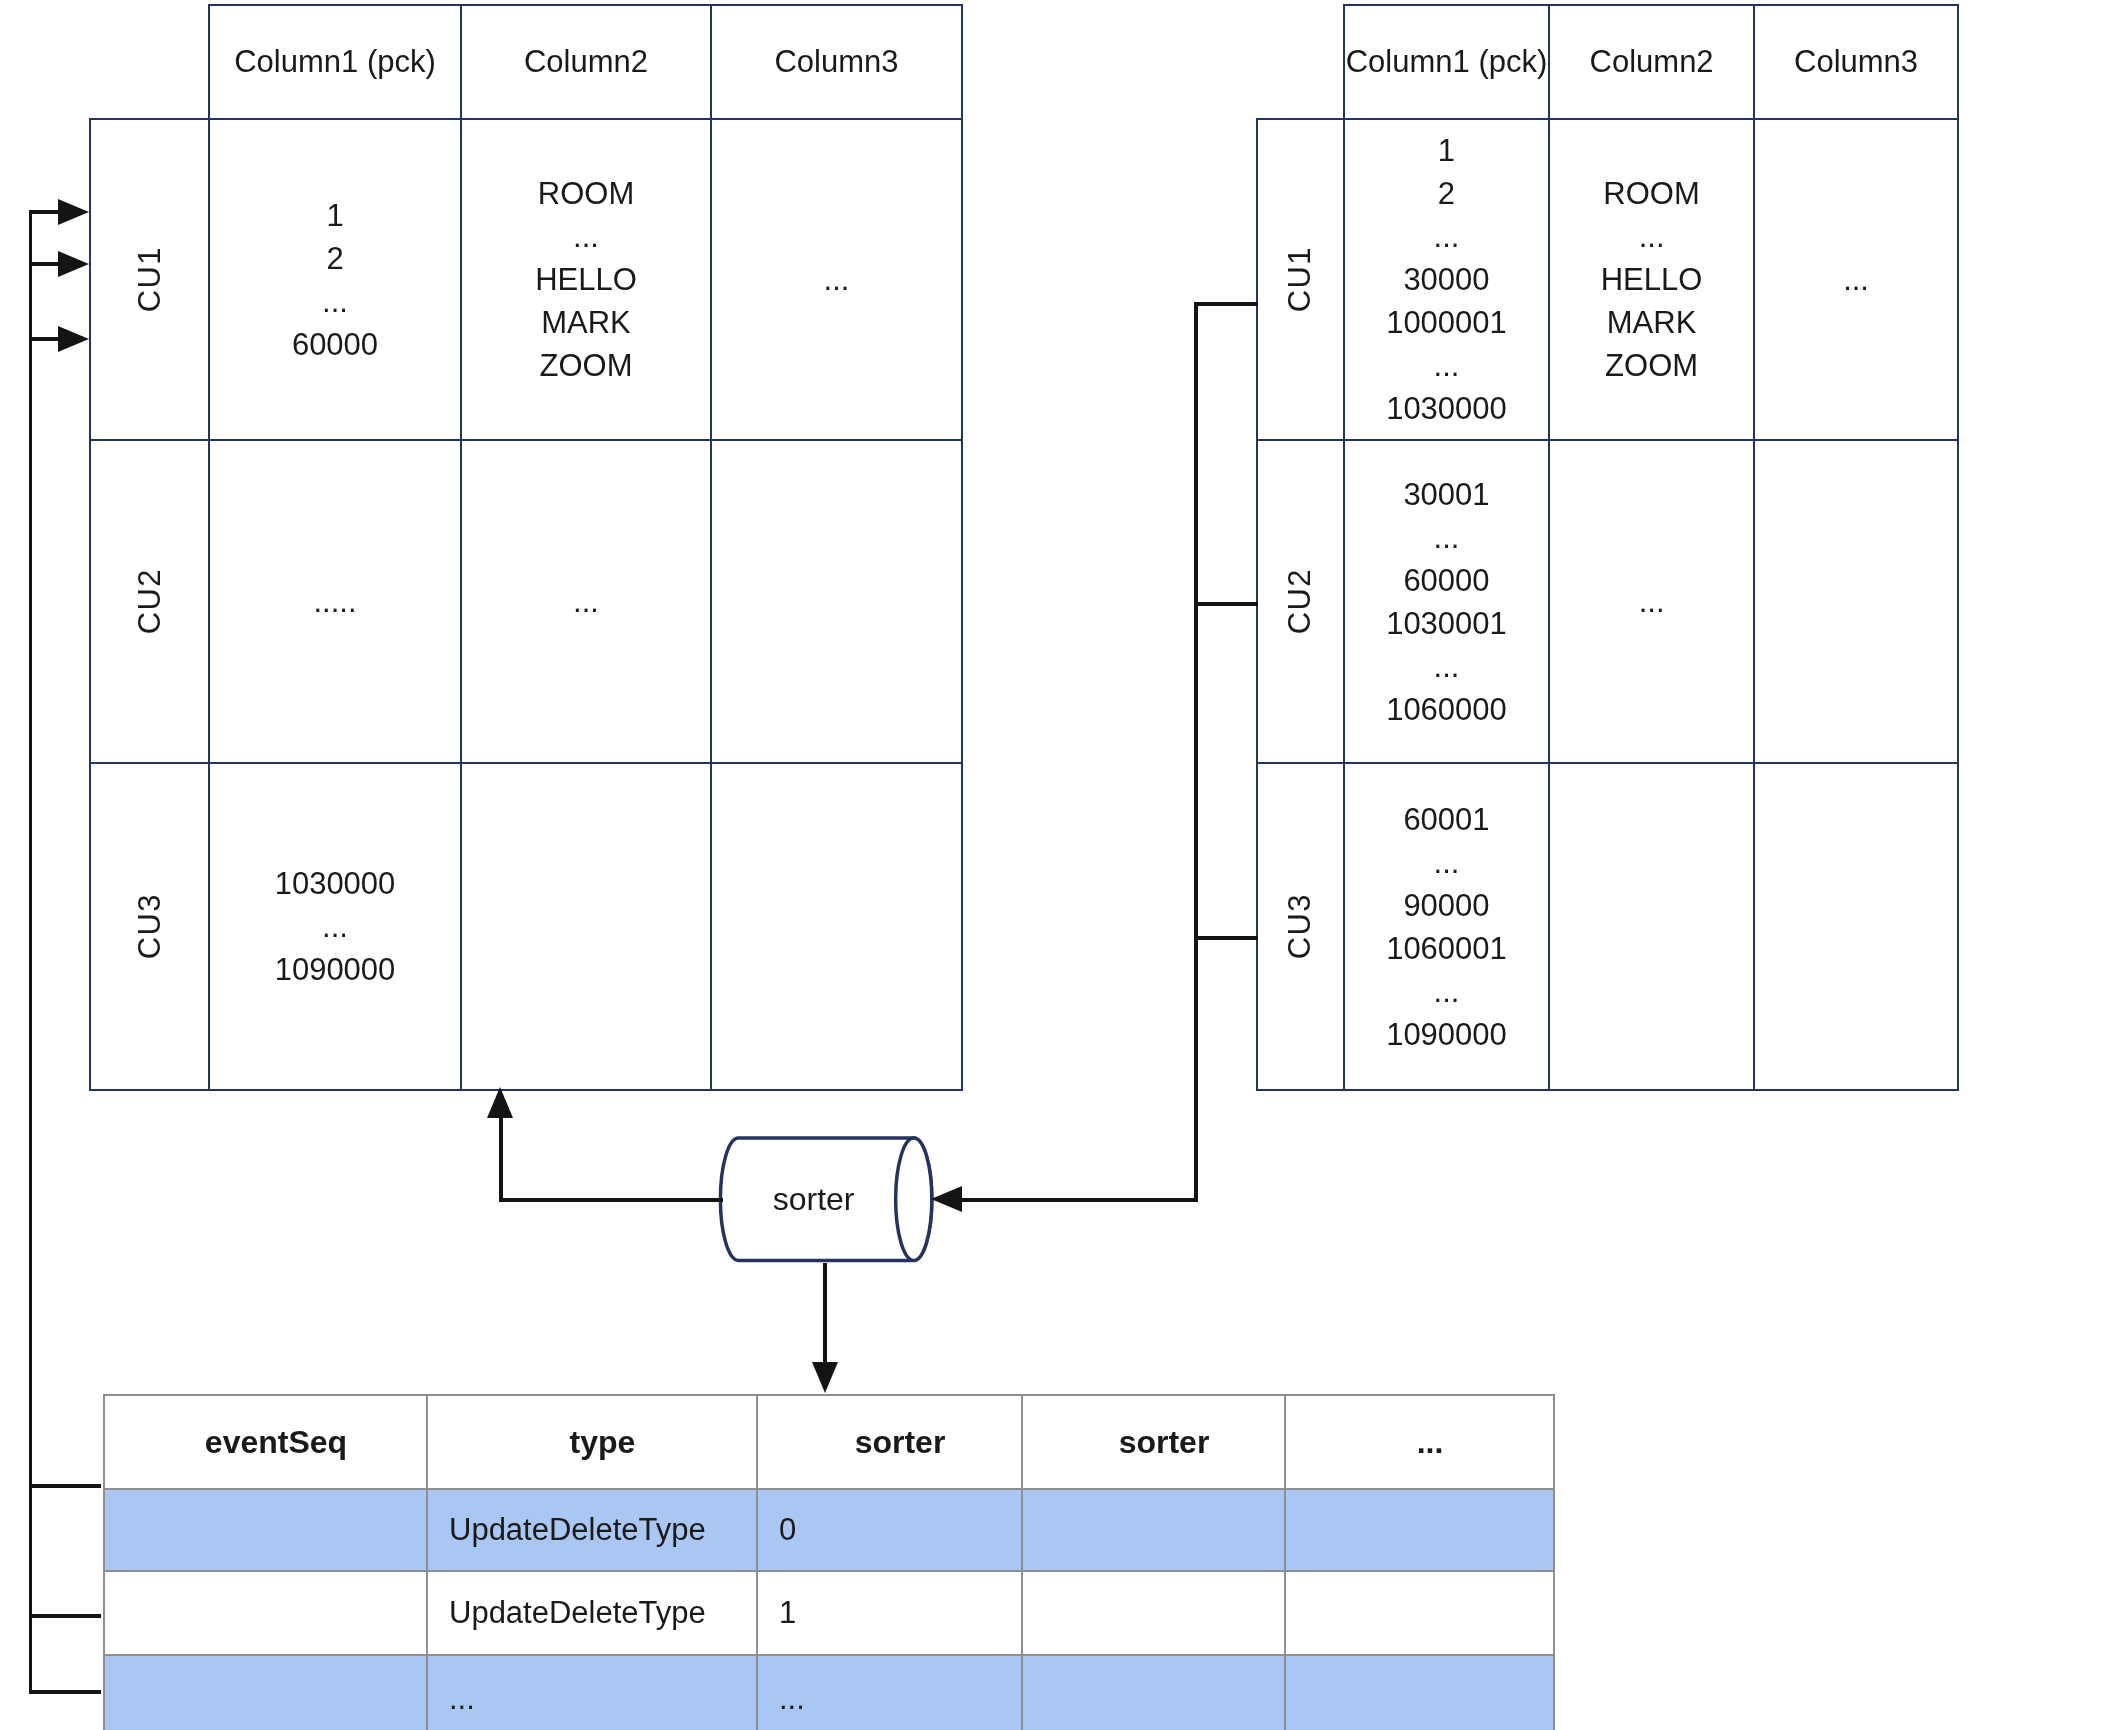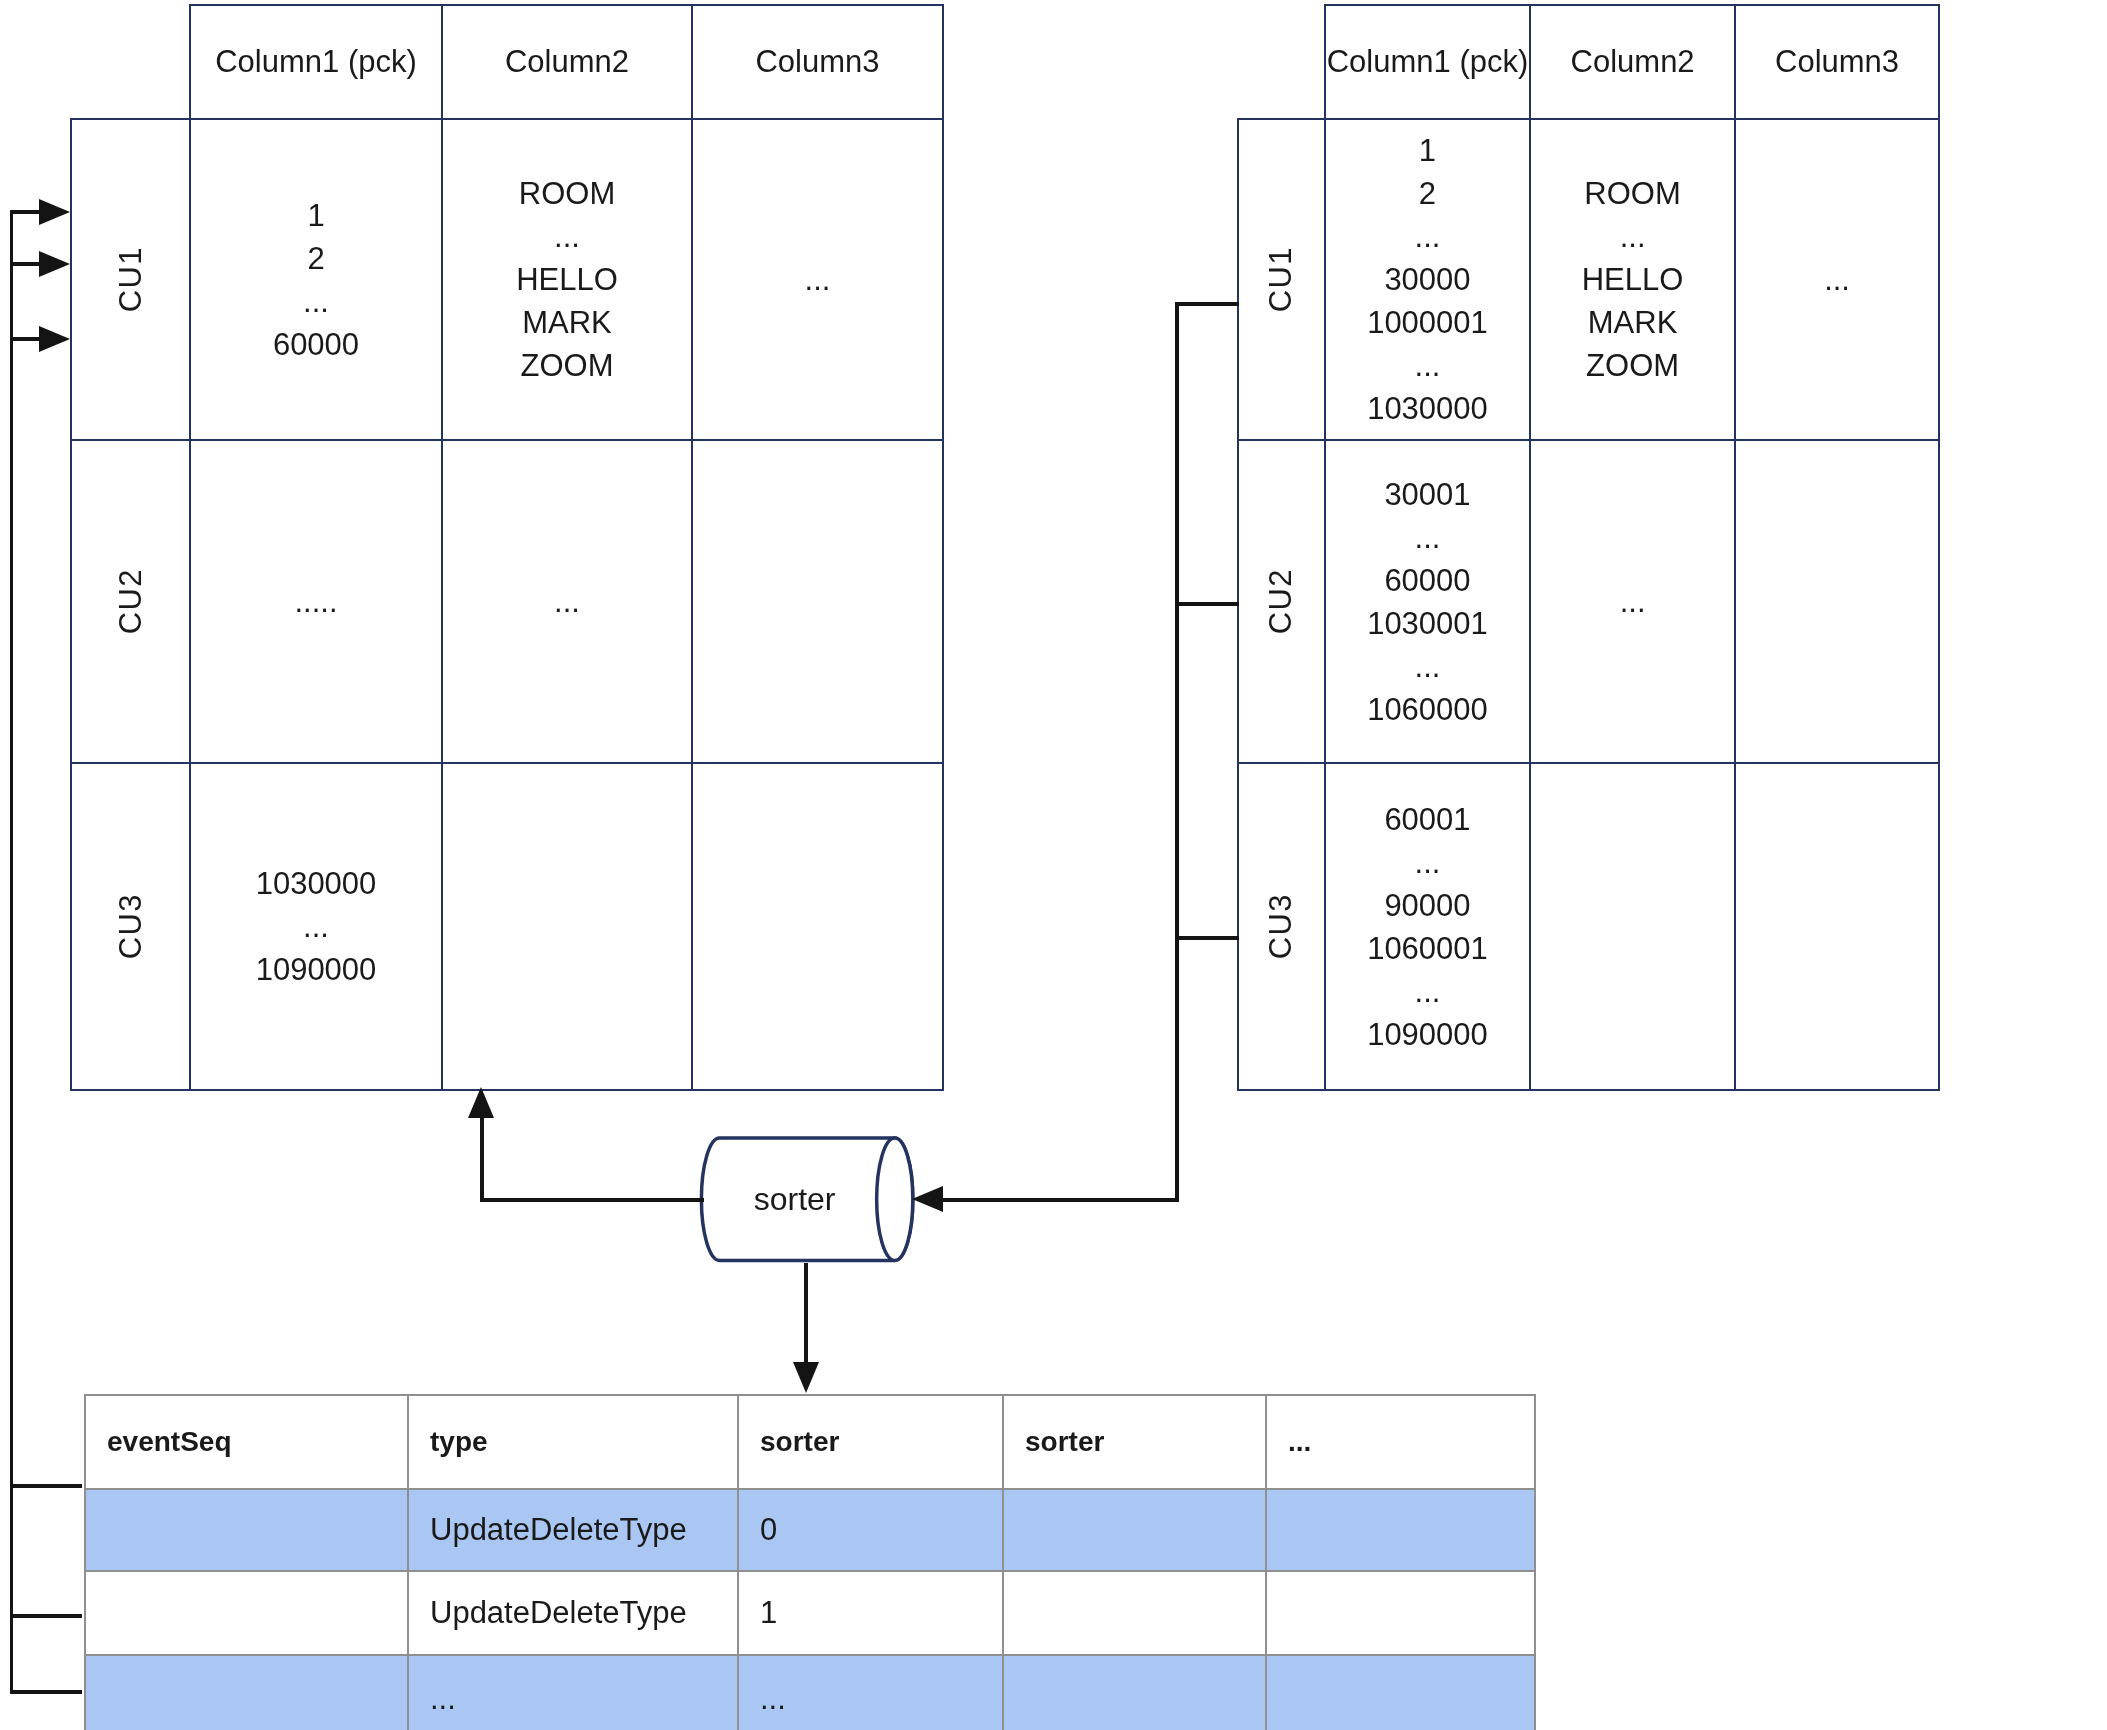--- a/index.html
+++ b/index.html
@@ -5,36 +5,36 @@
   :root{
     --table-border:#24335f;
     --event-border:#8f8f8f;
     --highlight-row:#a9c7f2;
     --connector:#141414;
     --watermark-color:#c9b9b9;
   }
   html,body{margin:0;padding:0;background:#ffffff;}
   .canvas{
     position:relative;width:1940px;height:1731px;background:#ffffff;overflow:hidden;
-    font-family:"Liberation Sans",sans-serif;color:#1a1a1a;
+    font-family:"Liberation Sans",sans-serif;color:#1a1a1a;margin-left:19px;
   }
 
   
   .cu-table{position:absolute;border-collapse:collapse;table-layout:fixed;}
   .cu-table td,.cu-table th{border:2.8px solid var(--table-border);padding:0;font-weight:400;}
   .cu-table .ghost{border:none;background:transparent;}
   .cu-table th.colhead{font-size:31px;text-align:center;vertical-align:middle;}
   .cu-table td.cell{font-size:31px;text-align:center;vertical-align:middle;white-space:pre-line;line-height:43px;}
   .cu-table th.rowlabel{text-align:center;vertical-align:middle;}
   .cu-table th.rowlabel span{writing-mode:vertical-rl;transform:rotate(180deg);display:inline-block;font-size:31px;letter-spacing:1.4px;}
 
   
   .event-table{position:absolute;border-collapse:collapse;table-layout:fixed;background:#fff;}
   .event-table th,.event-table td{border:2.8px solid var(--event-border);text-align:left;vertical-align:middle;padding:0 0 0 21px;font-size:31px;}
-  .event-table th{font-weight:700;font-size:28px;}
+  .event-table th{font-weight:700;font-size:32px;text-align:center;}
   .event-table tr.row-hl td{background:var(--highlight-row);}
 
   
   .line{position:absolute;background:var(--connector);}
   .tri{position:absolute;width:0;height:0;}
   .tri-right{border-left:31px solid var(--connector);border-top:13.2px solid transparent;border-bottom:13.2px solid transparent;}
   .tri-left{border-right:31px solid var(--connector);border-top:13.2px solid transparent;border-bottom:13.2px solid transparent;}
   .tri-up{border-bottom:31px solid var(--connector);border-left:13.2px solid transparent;border-right:13.2px solid transparent;}
   .tri-down{border-top:31px solid var(--connector);border-left:13.2px solid transparent;border-right:13.2px solid transparent;}
 

